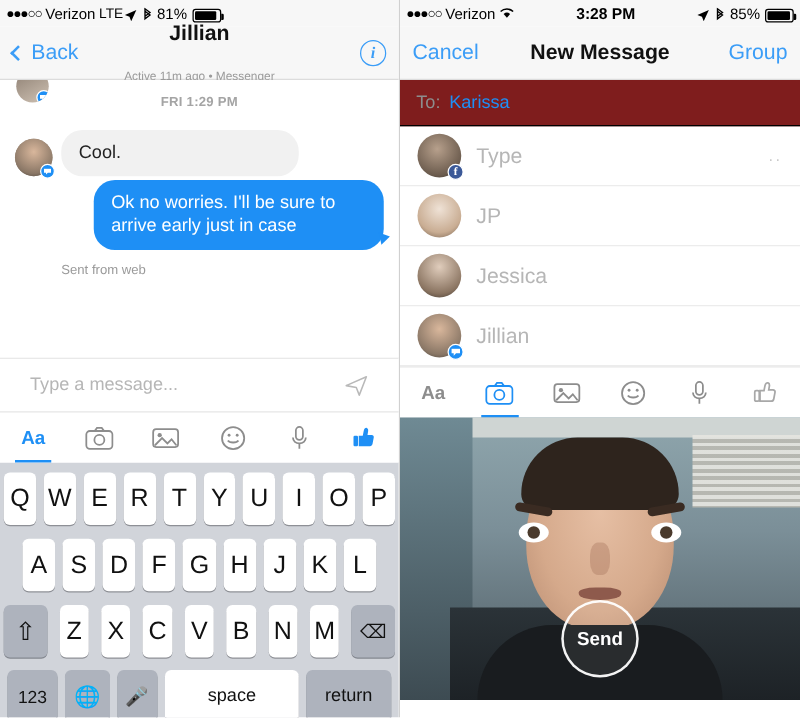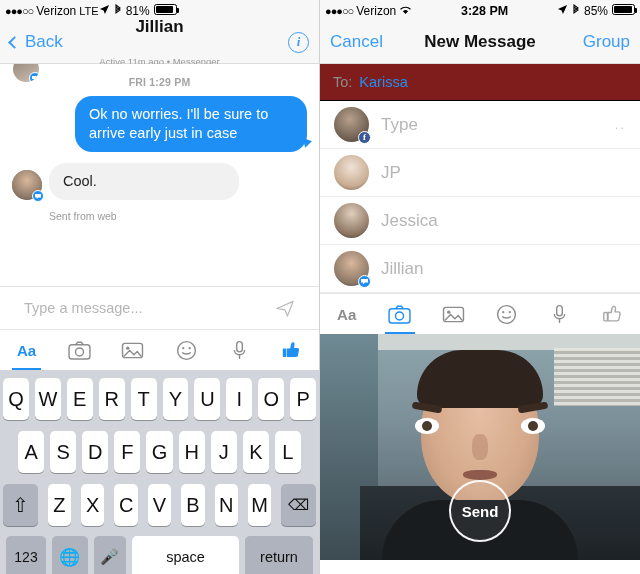--- a/index.html
+++ b/index.html
@@ -18,21 +18,21 @@
     height: 21px; display: flex; align-items: center;
     font-size: 12px; color: #000; padding: 0 5px;
     background: #f7f7f7;
   }
   .sb-left { display: flex; align-items: center; gap: 3px; }
   .dots { letter-spacing: -1px; font-size: 11px; }
   .sb-carrier { font-size: 12px; }
   .sb-lte { font-size: 11px; }
   .sb-wifi { font-size: 11px; }
   .sb-center { flex: 1; text-align: center; font-weight: bold; font-size: 12.5px; }
-  .sb-right { display: flex; align-items: flex-start; gap: 4px; }
+  .sb-right { display: flex; align-items: flex-end; gap: 4px; }
   .sb-batt-text { font-size: 12px; }
   .batt {
     width: 23px; height: 11px; border: 1px solid #000; border-radius: 2.5px;
     position: relative; display: inline-block;
   }
   .batt::after {
     content: ""; position: absolute; right: -3px; top: 3px;
     width: 2px; height: 5px; background: #000; border-radius: 0 1px 1px 0;
   }
   .batt-fill { position: absolute; left: 1px; top: 1px; bottom: 1px; background: #000; border-radius: 1px; }
@@ -263,30 +263,30 @@
       </div>
     </div>
 
     <div class="convo">
       <div class="partial-avatar">
         <div class="msg-badge"></div>
       </div>
 
       <div class="timestamp">FRI 1:29 PM</div>
 
-      <div class="row out">
-        <div class="bubble-out">Ok no worries. I'll be sure to arrive early just in case</div>
-      </div>
-
       <div class="row in" style="margin-top:8px">
         <div class="avatar-sm">
           <span class="avatar-img" style="background:radial-gradient(circle at 50% 35%,#d9b79c,#8a7766 70%,#3e3a34 100%)"></span>
           <div class="msg-badge"></div>
         </div>
         <div class="bubble-in">Cool.</div>
+      </div>
+
+      <div class="row out">
+        <div class="bubble-out">Ok no worries. I'll be sure to arrive early just in case</div>
       </div>
 
       <div class="sent-from">Sent from web</div>
     </div>
 
     <div class="composer">
       <div class="composer-placeholder">Type a message...</div>
       <span class="send-arrow">
         <svg width="19" height="19" viewBox="0 0 20 20">
             <path d="M1 10 18 2.5 12 18 9.5 11.5z" fill="none" stroke="#b9b9b9" stroke-width="1.3" stroke-linejoin="round"></path>

